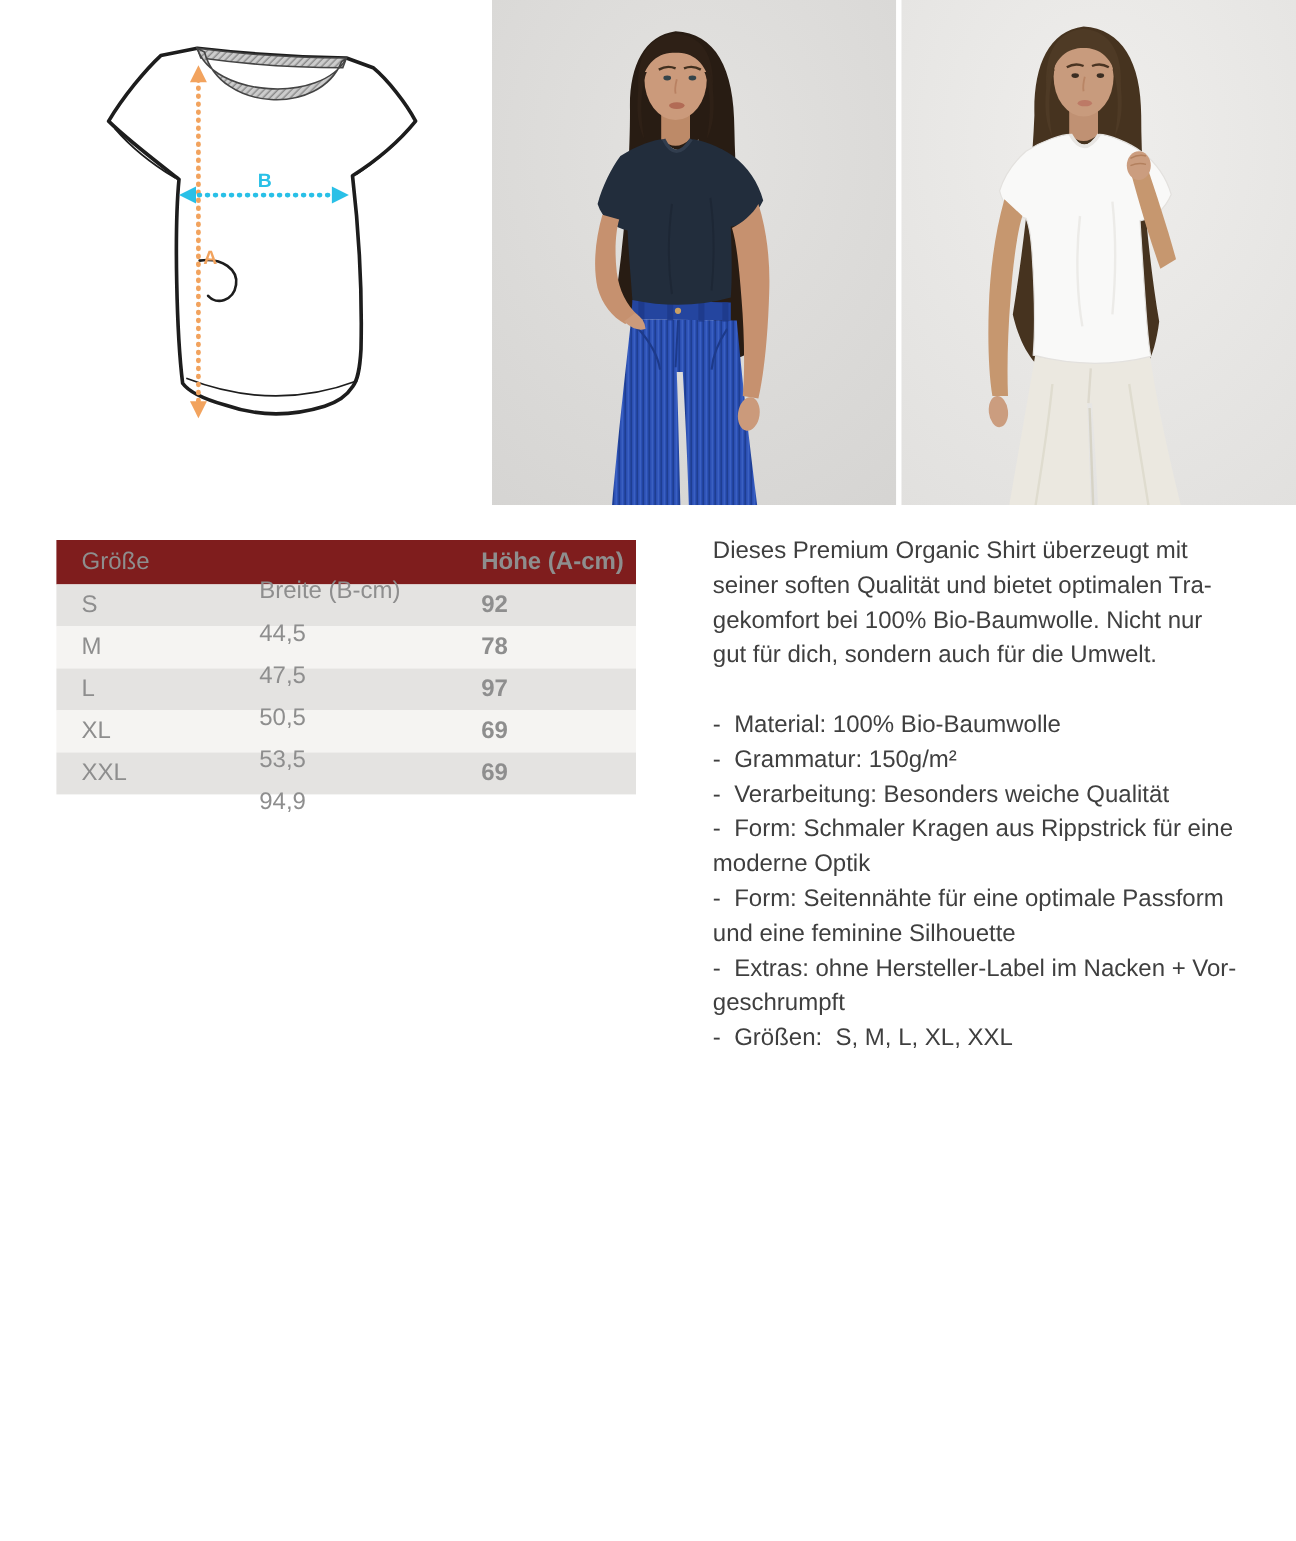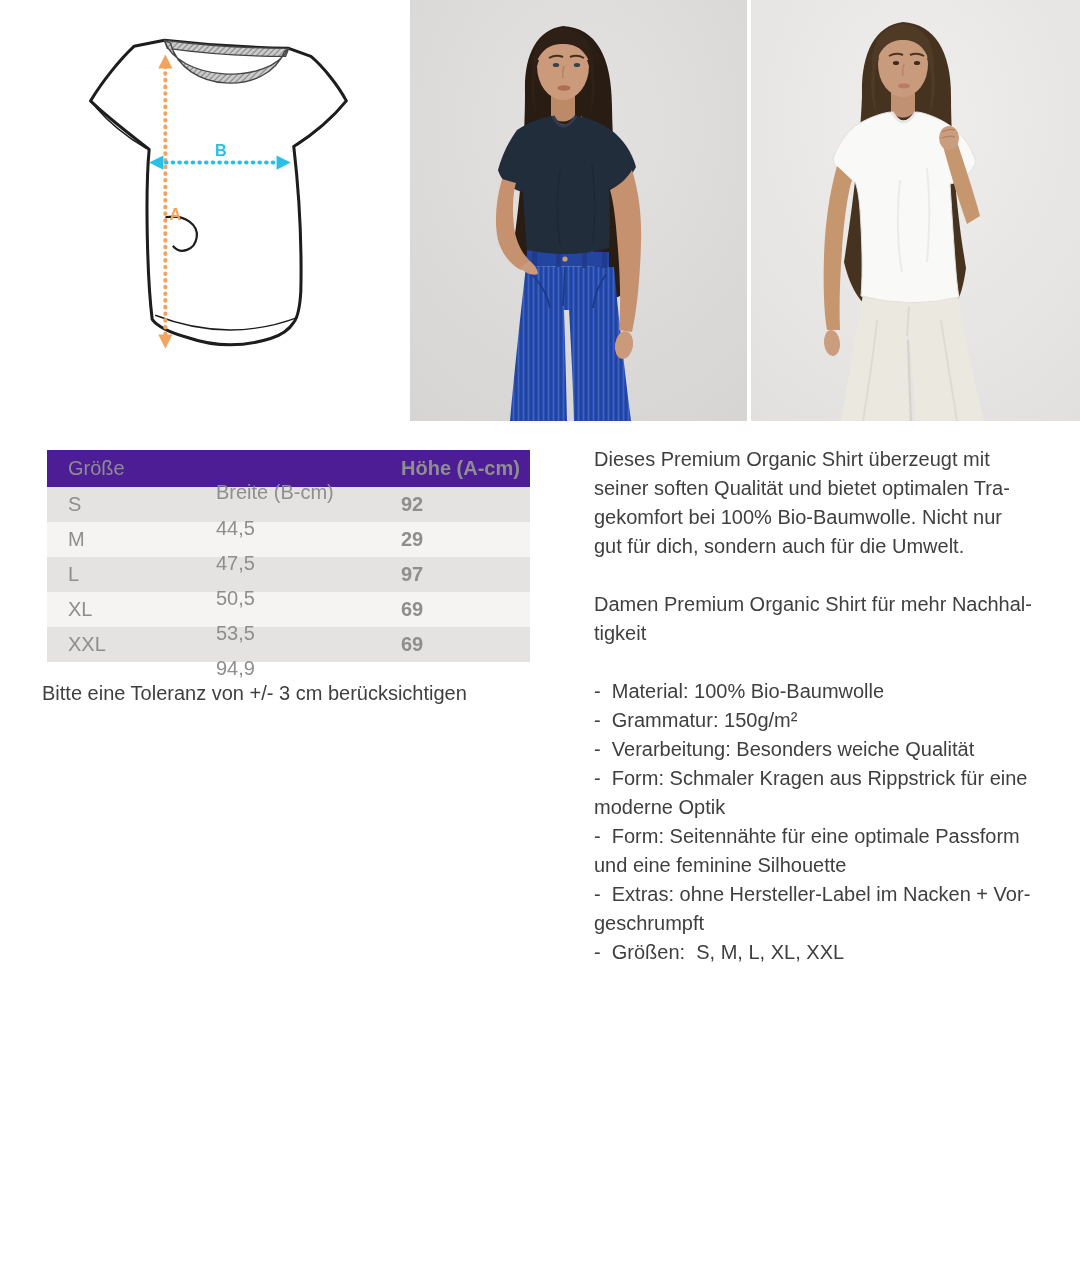--- a/index.html
+++ b/index.html
@@ -11,21 +11,21 @@
   }
   
   .diagram-wrap{position:absolute;left:58px;top:18px;width:334px;height:364px;}
   .photo{position:absolute;top:0;height:421px;overflow:hidden;}
   .photo-a{left:410px;width:337px;}
   .photo-b{left:751px;width:329px;}
   .photo svg{display:block;width:100%;height:100%;}
   
   .size-table{position:absolute;left:47px;top:450px;width:483px;font-size:20px;color:#8e8e8e;}
   .trow{display:flex;align-items:center;height:35px;}
-  .trow.thead{height:37px;background:#4c1d95;align-items:center;}
+  .trow.thead{height:37px;background:#7f1d1d;align-items:center;}
   .trow.dark{background:#e4e3e1;}
   .trow.light{background:#f5f4f2;}
   .tcell{padding-left:21px;box-sizing:border-box;white-space:nowrap;}
   .c1{width:148px;}
   .c2{width:185px;margin-top:48px;}
   .c3{width:150px;font-weight:bold;}
   
   .tolerance{position:absolute;left:42px;top:679px;font-size:20px;line-height:29px;color:#3f3f3f;}
   
   .description{position:absolute;left:594px;top:445px;width:483px;font-size:20px;line-height:29px;color:#3f3f3f;}
@@ -206,48 +206,45 @@
       <div class="tcell c3">Höhe (A-cm)</div>
     </div>
     <div class="trow dark">
       <div class="tcell c1">S</div>
       <div class="tcell c2">44,5</div>
       <div class="tcell c3">92</div>
     </div>
     <div class="trow light">
       <div class="tcell c1">M</div>
       <div class="tcell c2">47,5</div>
-      <div class="tcell c3">29</div>
+      <div class="tcell c3">78</div>
     </div>
     <div class="trow dark">
       <div class="tcell c1">L</div>
       <div class="tcell c2">50,5</div>
       <div class="tcell c3">97</div>
     </div>
     <div class="trow light">
       <div class="tcell c1">XL</div>
       <div class="tcell c2">53,5</div>
       <div class="tcell c3">69</div>
     </div>
     <div class="trow dark">
       <div class="tcell c1">XXL</div>
       <div class="tcell c2">94,9</div>
       <div class="tcell c3">69</div>
     </div>
   </div>
 
-  <div class="tolerance">Bitte eine Toleranz von +/- 3 cm berücksichtigen</div>
 
   <div class="description">
     <p class="para">Dieses Premium Organic Shirt überzeugt mit
 seiner soften Qualität und bietet optimalen Tra-
 gekomfort bei 100% Bio-Baumwolle. Nicht nur
 gut für dich, sondern auch für die Umwelt.</p>
-    <p class="para">Damen Premium Organic Shirt für mehr Nachhal-
-tigkeit</p>
     <p class="para">-  Material: 100% Bio-Baumwolle
 -  Grammatur: 150g/m²
 -  Verarbeitung: Besonders weiche Qualität
 -  Form: Schmaler Kragen aus Rippstrick für eine
 moderne Optik
 -  Form: Seitennähte für eine optimale Passform
 und eine feminine Silhouette
 -  Extras: ohne Hersteller-Label im Nacken + Vor-
 geschrumpft
 -  Größen:  S, M, L, XL, XXL</p>

